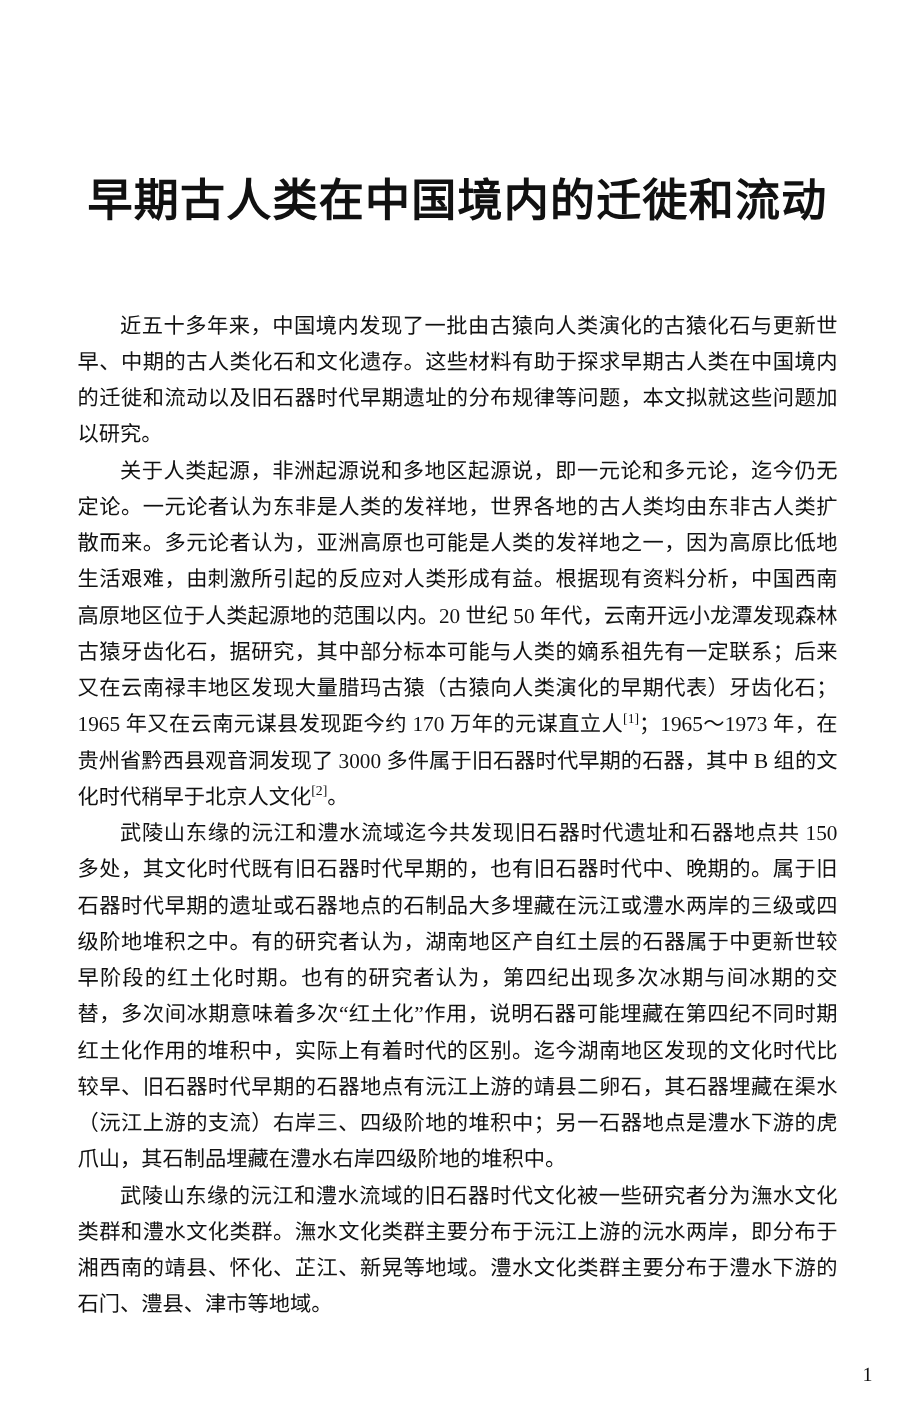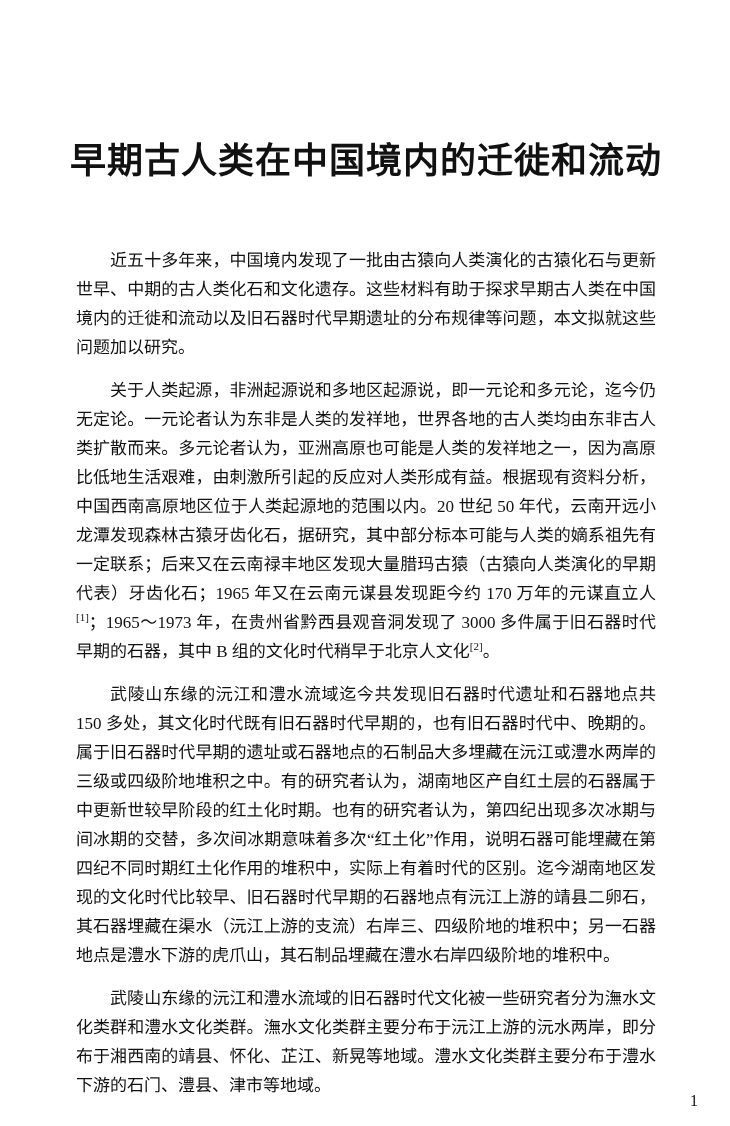--- a/index.html
+++ b/index.html
@@ -28,21 +28,21 @@
     line-height: 46px;
     white-space: nowrap;
   }
   .content {
     margin-top: 62px;
     font-size: 17px;
     line-height: 29px;
     text-align: justify;
   }
   .para {
-    margin: 14px;
+    margin: 0;
     text-indent: 2em;
   }
   .section-heading {
     margin: 23px 0 33px 0;
     font-size: 18px;
     font-weight: 700;
     text-align: center;
     letter-spacing: 0.5px;
   }
   sup.fnref {

